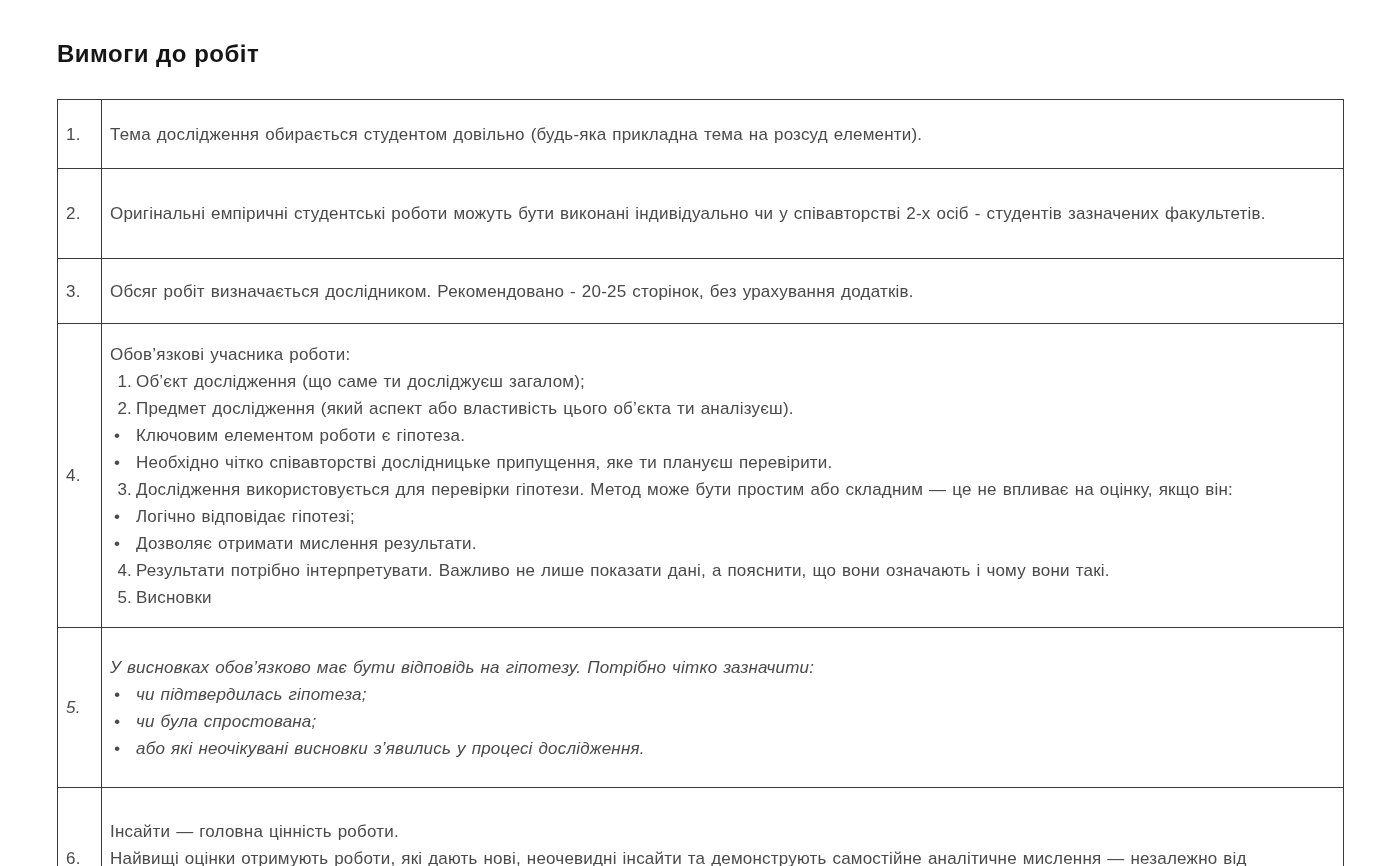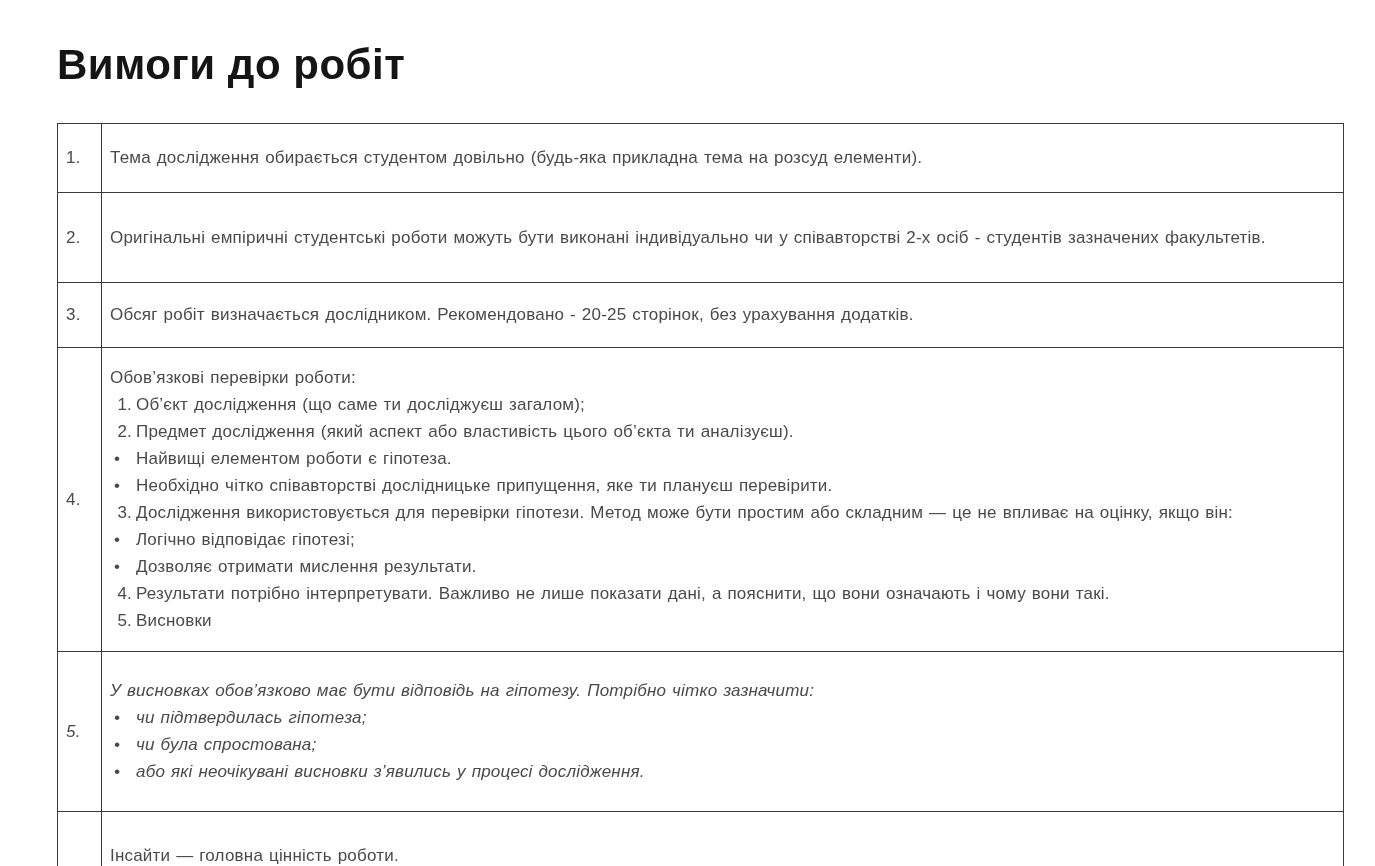--- a/index.html
+++ b/index.html
@@ -10,21 +10,21 @@
   }
   .page {
     width: 1375px;
     height: 866px;
     box-sizing: border-box;
     background: #ffffff;
     padding: 38px 30px 0 57px;
     overflow: hidden;
   }
   .page-title {
-    font-size: 42px;
+    font-size: 24px;
     font-weight: 700;
     color: #151515;
     letter-spacing: 0.5px;
     margin: 0 0 30px 0;
     line-height: 1.3;
   }
   table.req-table {
     border-collapse: collapse;
     width: 1287px;
     table-layout: fixed;
@@ -91,24 +91,24 @@
         </tr>
         <tr>
           <td class="num-cell">3.</td>
           <td class="content-cell">
             <div class="line">Обсяг робіт визначається дослідником. Рекомендовано - 20-25 сторінок, без урахування додатків.</div>
           </td>
         </tr>
         <tr>
           <td class="num-cell">4.</td>
           <td class="content-cell">
-            <div class="line">Обов’язкові перевірки роботи:</div>
+            <div class="line">Обов’язкові учасника роботи:</div>
             <div class="item num"><span class="marker">1.</span><span>Об’єкт дослідження (що саме ти досліджуєш загалом);</span></div>
             <div class="item num"><span class="marker">2.</span><span>Предмет дослідження (який аспект або властивість цього об’єкта ти аналізуєш).</span></div>
-            <div class="item bullet"><span class="marker">•</span><span>Найвищі елементом роботи є гіпотеза.</span></div>
+            <div class="item bullet"><span class="marker">•</span><span>Ключовим елементом роботи є гіпотеза.</span></div>
             <div class="item bullet"><span class="marker">•</span><span>Необхідно чітко співавторстві дослідницьке припущення, яке ти плануєш перевірити.</span></div>
             <div class="item num"><span class="marker">3.</span><span>Дослідження використовується для перевірки гіпотези. Метод може бути простим або складним — це не впливає на оцінку, якщо він:</span></div>
             <div class="item bullet"><span class="marker">•</span><span>Логічно відповідає гіпотезі;</span></div>
             <div class="item bullet"><span class="marker">•</span><span>Дозволяє отримати мислення результати.</span></div>
             <div class="item num"><span class="marker">4.</span><span>Результати потрібно інтерпретувати. Важливо не лише показати дані, а пояснити, що вони означають і чому вони такі.</span></div>
             <div class="item num"><span class="marker">5.</span><span>Висновки</span></div>
           </td>
         </tr>
         <tr>
           <td class="num-cell">5.</td>

